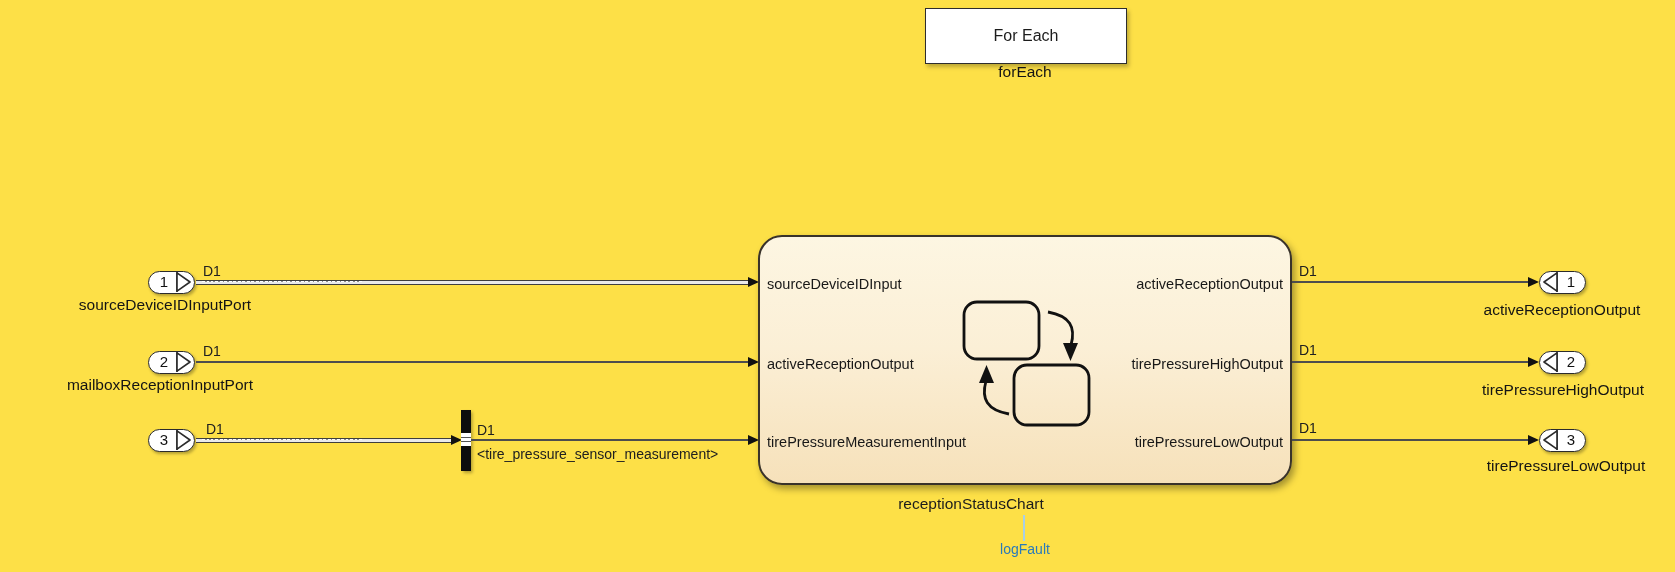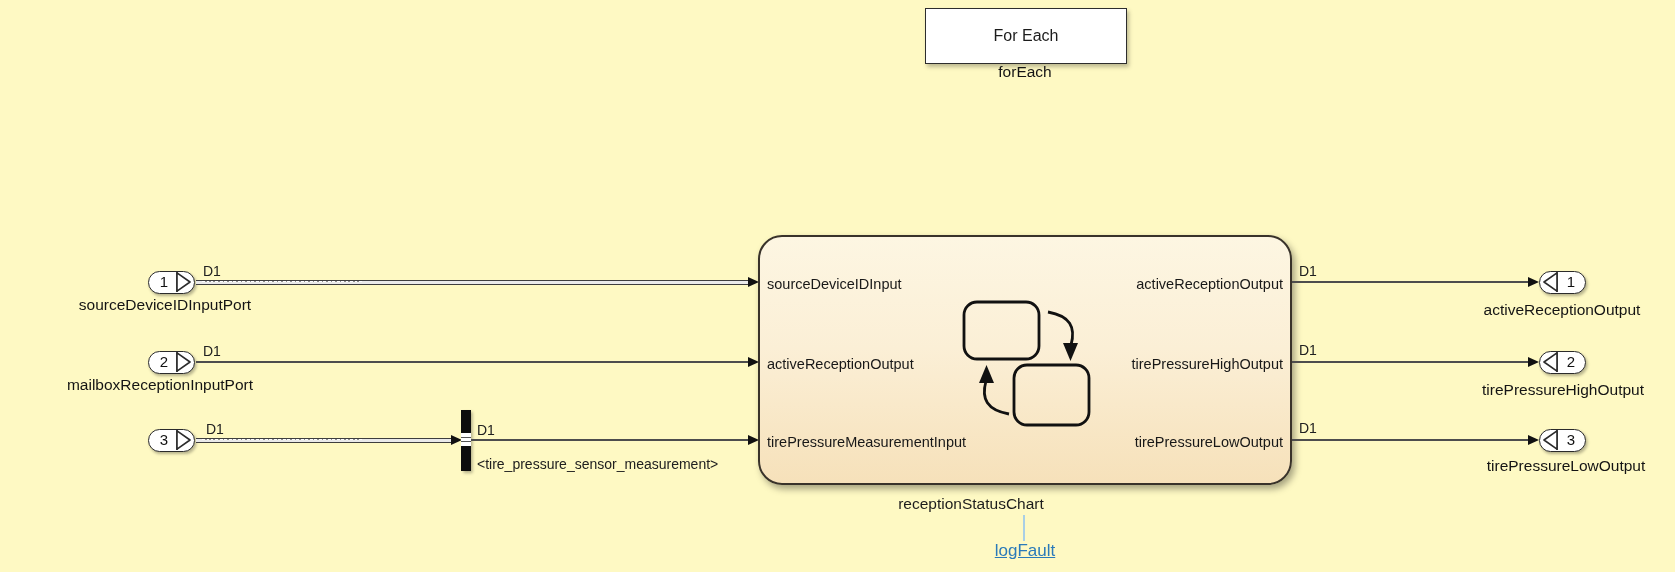--- a/index.html
+++ b/index.html
@@ -1,18 +1,18 @@
 <!DOCTYPE html>
 <html><head>
 <meta charset="utf-8">
 <style>
   html,body { margin:0; padding:0; background:#ffffff; }
   .canvas {
     position:relative; width:1675px; height:572px; overflow:hidden;
-    background:#fef9c3;
+    background:#fde047;
     font-family:"Liberation Sans", sans-serif;
     color:#1c1c1c;
   }
   
   .lbl { position:absolute; white-space:nowrap; font-size:15.5px; color:#141414; }
   .lbl.center { transform:translateX(-50%);text-align:center; }
   .siglbl { position:absolute; white-space:nowrap; font-size:14px; color:#202020; }
   
   .foreach {
     position:absolute; left:925px; top:8px; width:200px; height:54px;
@@ -55,21 +55,21 @@
     box-shadow:3px 4px 7px rgba(0,0,0,0.35);
     padding-left:16px;
   }
   .cport { position:absolute; white-space:nowrap; font-size:14.5px; color:#181818; line-height:16px; }
   .cport.in { left:7px; }
   .cport.out { right:7px; text-align:right; }
   .sficon { position:absolute; left:200px; top:60px; }
   
   .conn { position:absolute; left:1023px; top:515px; width:1.6px; height:26px; background:#a9cfe5; }
   .link { position:absolute; left:1025px; top:541px; transform:translateX(-50%);
-    font-size:17px; color:#2a7ab9; text-decoration:underline; white-space:nowrap; cursor:pointer; }
+    font-size:14px; color:#2a7ab9; white-space:nowrap; cursor:pointer; }
   .chartname { position:absolute; left:971px; top:495px; transform:translateX(-50%);
     font-size:15.5px; white-space:nowrap; }
 </style>
 </head>
 <body>
 
 <div class="canvas">
 
   <div class="foreach">
     <span>For Each</span>
@@ -118,21 +118,21 @@
   <div class="arr" style="left:451px; top:434.5px;"></div>
   <div class="siglbl" style="left:206px; top:421px;">D1</div>
 
   <div class="busbar"></div>
   <div class="busbar-slot"></div>
   <div class="busbar-slot-line"></div>
 
   <div class="sline" style="left:471px; top:439.3px; width:277px;"></div>
   <div class="arr" style="left:748px; top:434.5px;"></div>
   <div class="siglbl" style="left:477px; top:422px;">D1</div>
-  <div class="siglbl" style="left:477px; top:456px;">&lt;tire_pressure_sensor_measurement&gt;</div>
+  <div class="siglbl" style="left:477px; top:446px;">&lt;tire_pressure_sensor_measurement&gt;</div>
 
   <div class="chart">
     <div class="cport in" style="top:39px;">sourceDeviceIDInput</div>
     <div class="cport in" style="top:119px;">activeReceptionOutput</div>
     <div class="cport in" style="top:197px;">tirePressureMeasurementInput</div>
     <div class="cport out" style="top:39px;">activeReceptionOutput</div>
     <div class="cport out" style="top:119px;">tirePressureHighOutput</div>
     <div class="cport out" style="top:197px;">tirePressureLowOutput</div>
     <svg class="sficon" width="140" height="135" viewBox="0 0 140 135">
       <rect x="4" y="5" width="75" height="57" rx="13" fill="none" stroke="#111" stroke-width="2.8"></rect>

